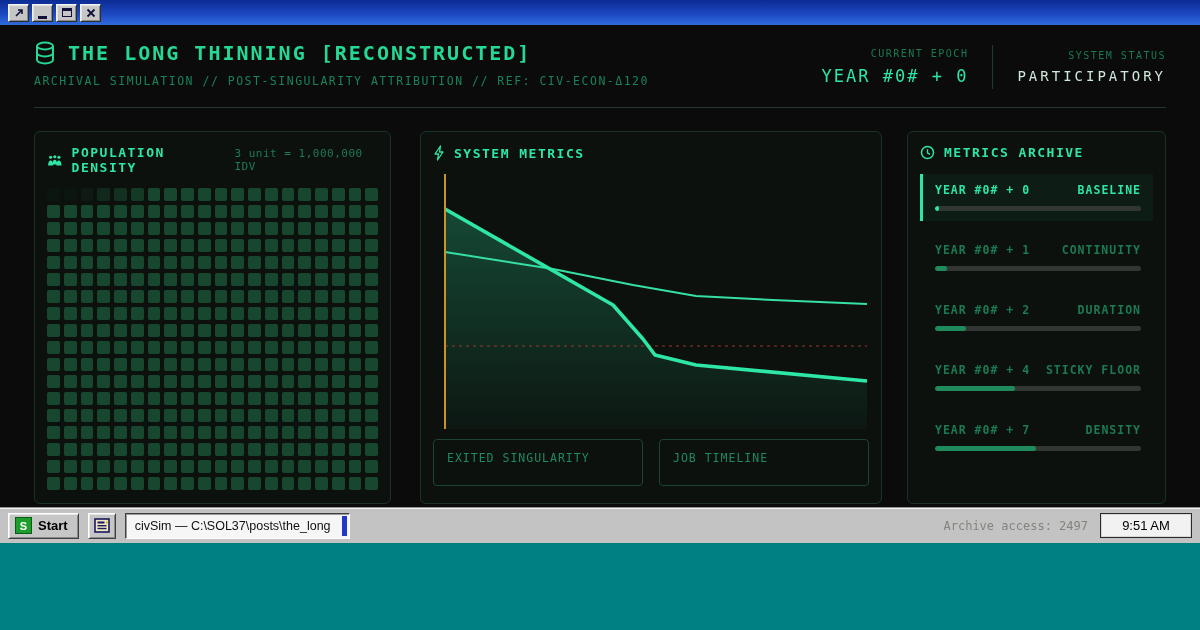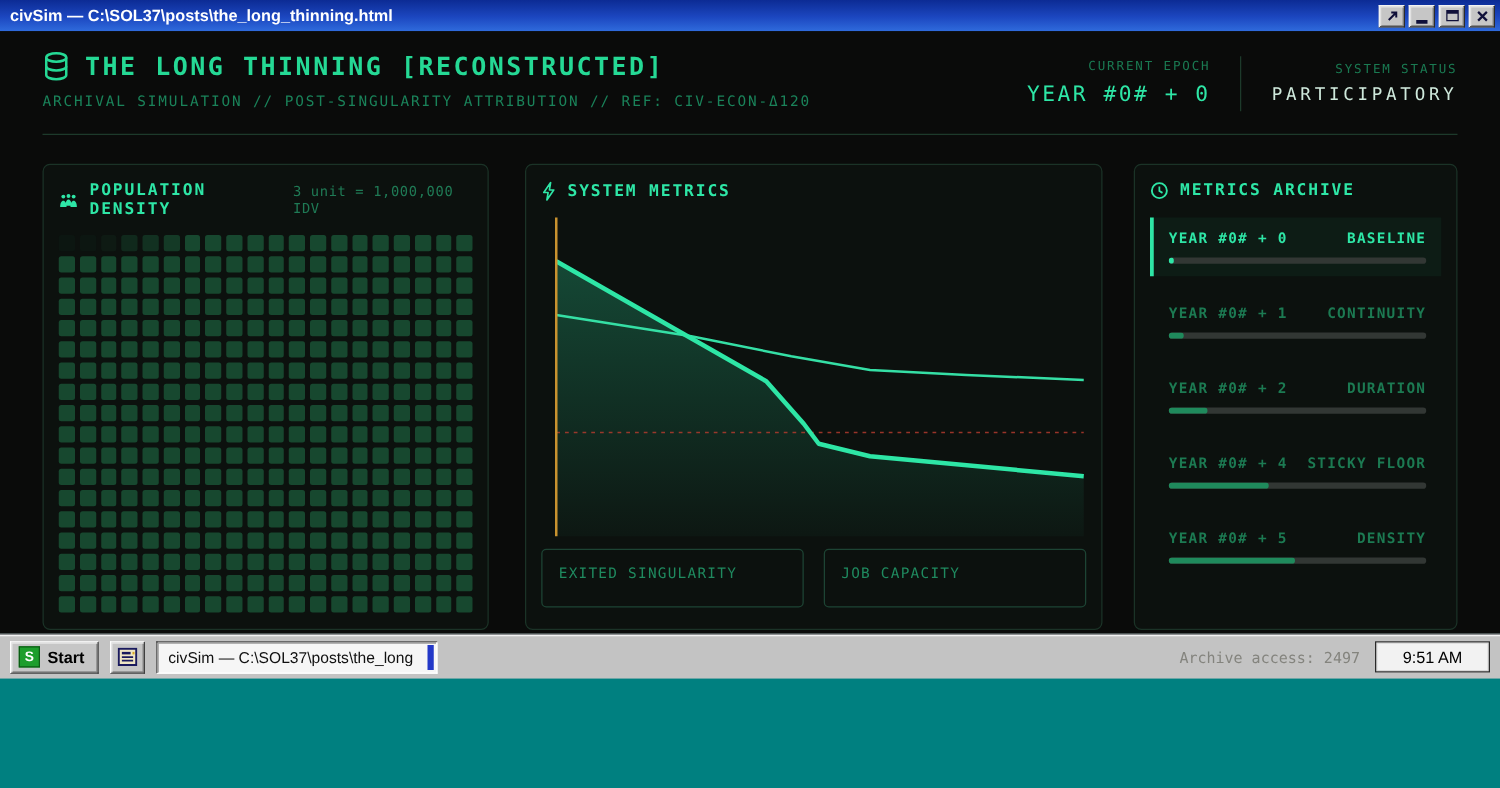--- a/index.html
+++ b/index.html
@@ -80,21 +80,20 @@
 
   .desktop { position:absolute; top:543px; left:0; width:1200px; height:87px; background:#008080; }
   svg { display:block; }
 </style>
 </head>
 <body>
 
 <div class="window">
 
   <div class="titlebar">
-    <span class="titlebar-text">civSim — C:\SOL37\posts\the_long_thinning.html</span>
     <span class="winbtns">
       <span class="winbtn">
         <svg width="10" height="10" viewBox="0 0 10 10">
           <path d="M2 8 L8 2 M4 2 L8 2 L8 6" stroke="#10103a" stroke-width="1.6" fill="none"></path>
         </svg>
       </span>
       <span class="winbtn">
           <span class="glyph-min"></span>
         </span>
       <span class="winbtn">
@@ -535,21 +534,21 @@
             <polyline id="chart-thin" fill="none" stroke="#35dfa5" stroke-width="2" points="12,83 120,100 200,116 263,127 340,131 434,135"></polyline>
             <polyline id="chart-thick" fill="none" stroke="#2ee6a6" stroke-width="3.6" stroke-linejoin="round" points="12,40 180,136 210,170 222,186 263,196 434,212"></polyline>
             <line id="chart-axis" stroke="#c8922f" stroke-width="2" x1="12" x2="12" y1="5" y2="260"></line>
           </svg>
         </div>
         <div class="stats-row">
           <div class="stat-box">
             <div class="stat-label">EXITED SINGULARITY</div>
           </div>
           <div class="stat-box">
-            <div class="stat-label">JOB CAPACITY</div>
+            <div class="stat-label">JOB TIMELINE</div>
           </div>
         </div>
       </div>
 
       <div class="panel p-timeline">
         <div class="panel-hd">
           <svg width="15" height="15" viewBox="0 0 15 15">
             <circle cx="7.5" cy="7.5" r="6" fill="none" stroke="#2ee6a6" stroke-width="1.5"></circle>
             <path d="M7.5 4.2 V7.8 L10 9.3" fill="none" stroke="#2ee6a6" stroke-width="1.4"></path>
           </svg>
@@ -587,21 +586,21 @@
               <div class="tl-row">
                 <span>YEAR #0# + 4</span>
                 <span>STICKY FLOOR</span>
               </div>
               <div class="tl-track">
                 <div class="tl-fill" style="width: 39%;"></div>
               </div>
             </div>
             <div class="tl-item">
               <div class="tl-row">
-                <span>YEAR #0# + 5</span>
+                <span>YEAR #0# + 7</span>
                 <span>DENSITY</span>
               </div>
               <div class="tl-track">
                 <div class="tl-fill" style="width: 49%;"></div>
               </div>
             </div>
           </div>
       </div>
 
     </div>

